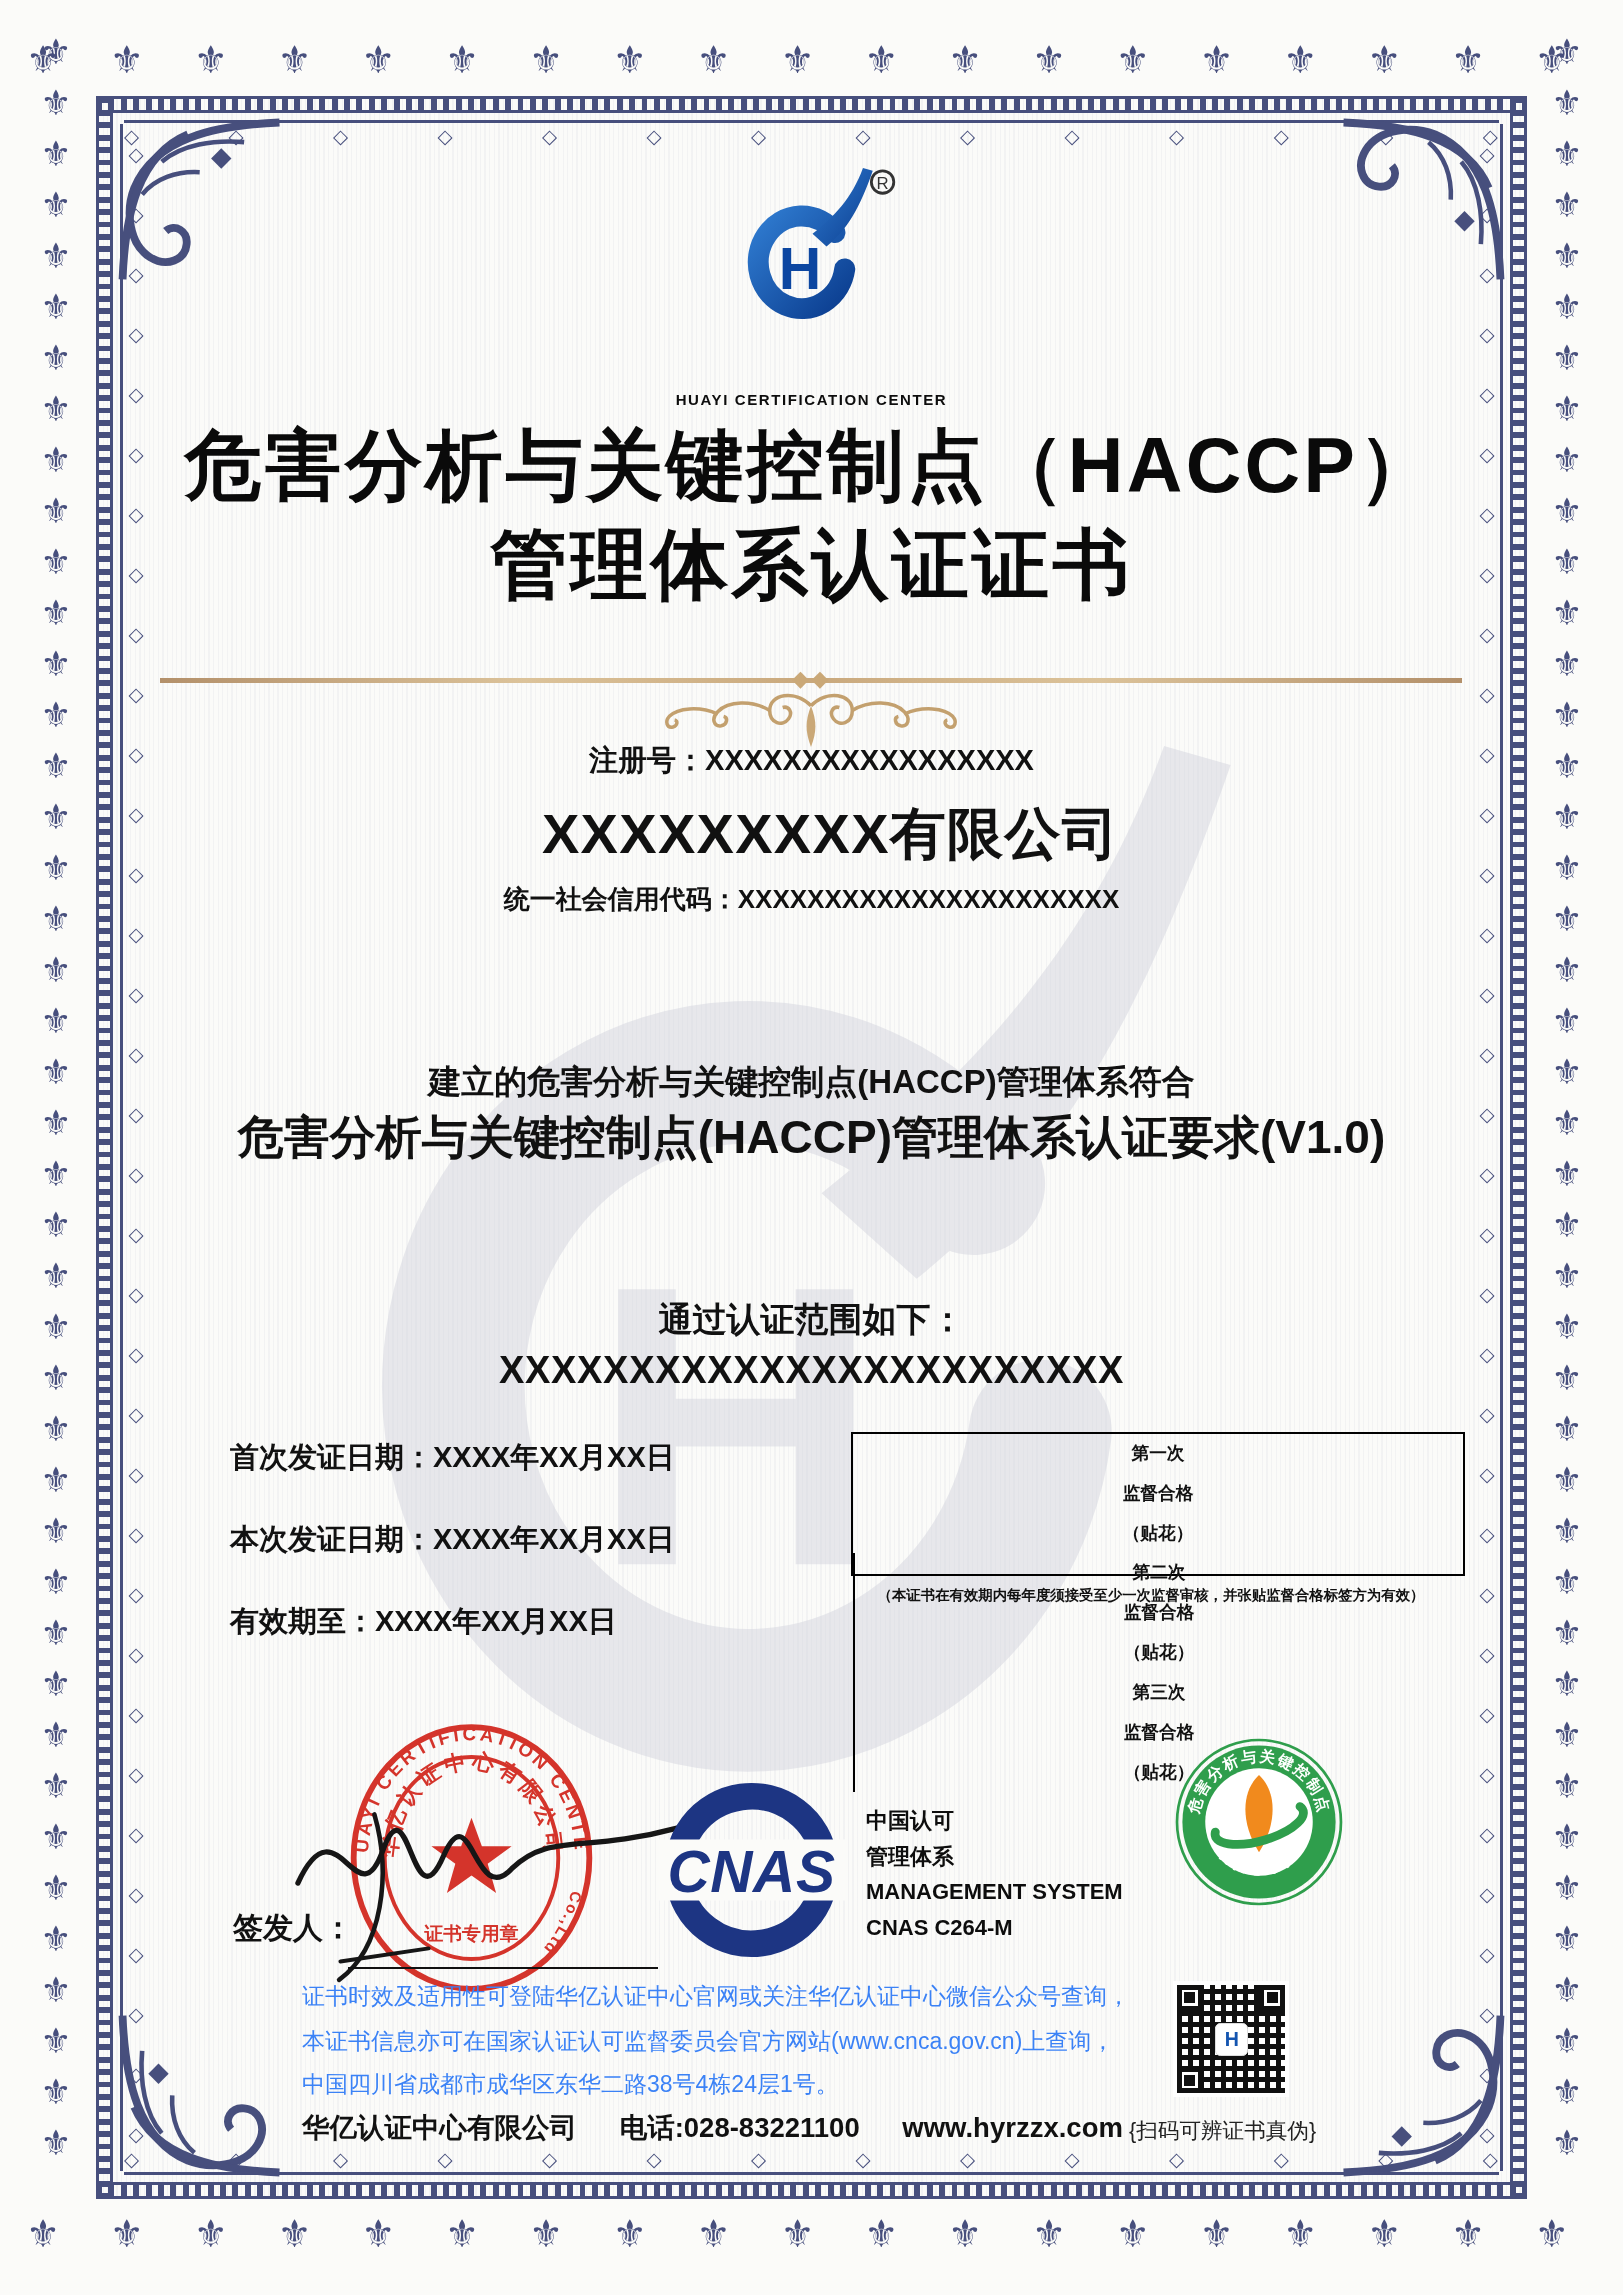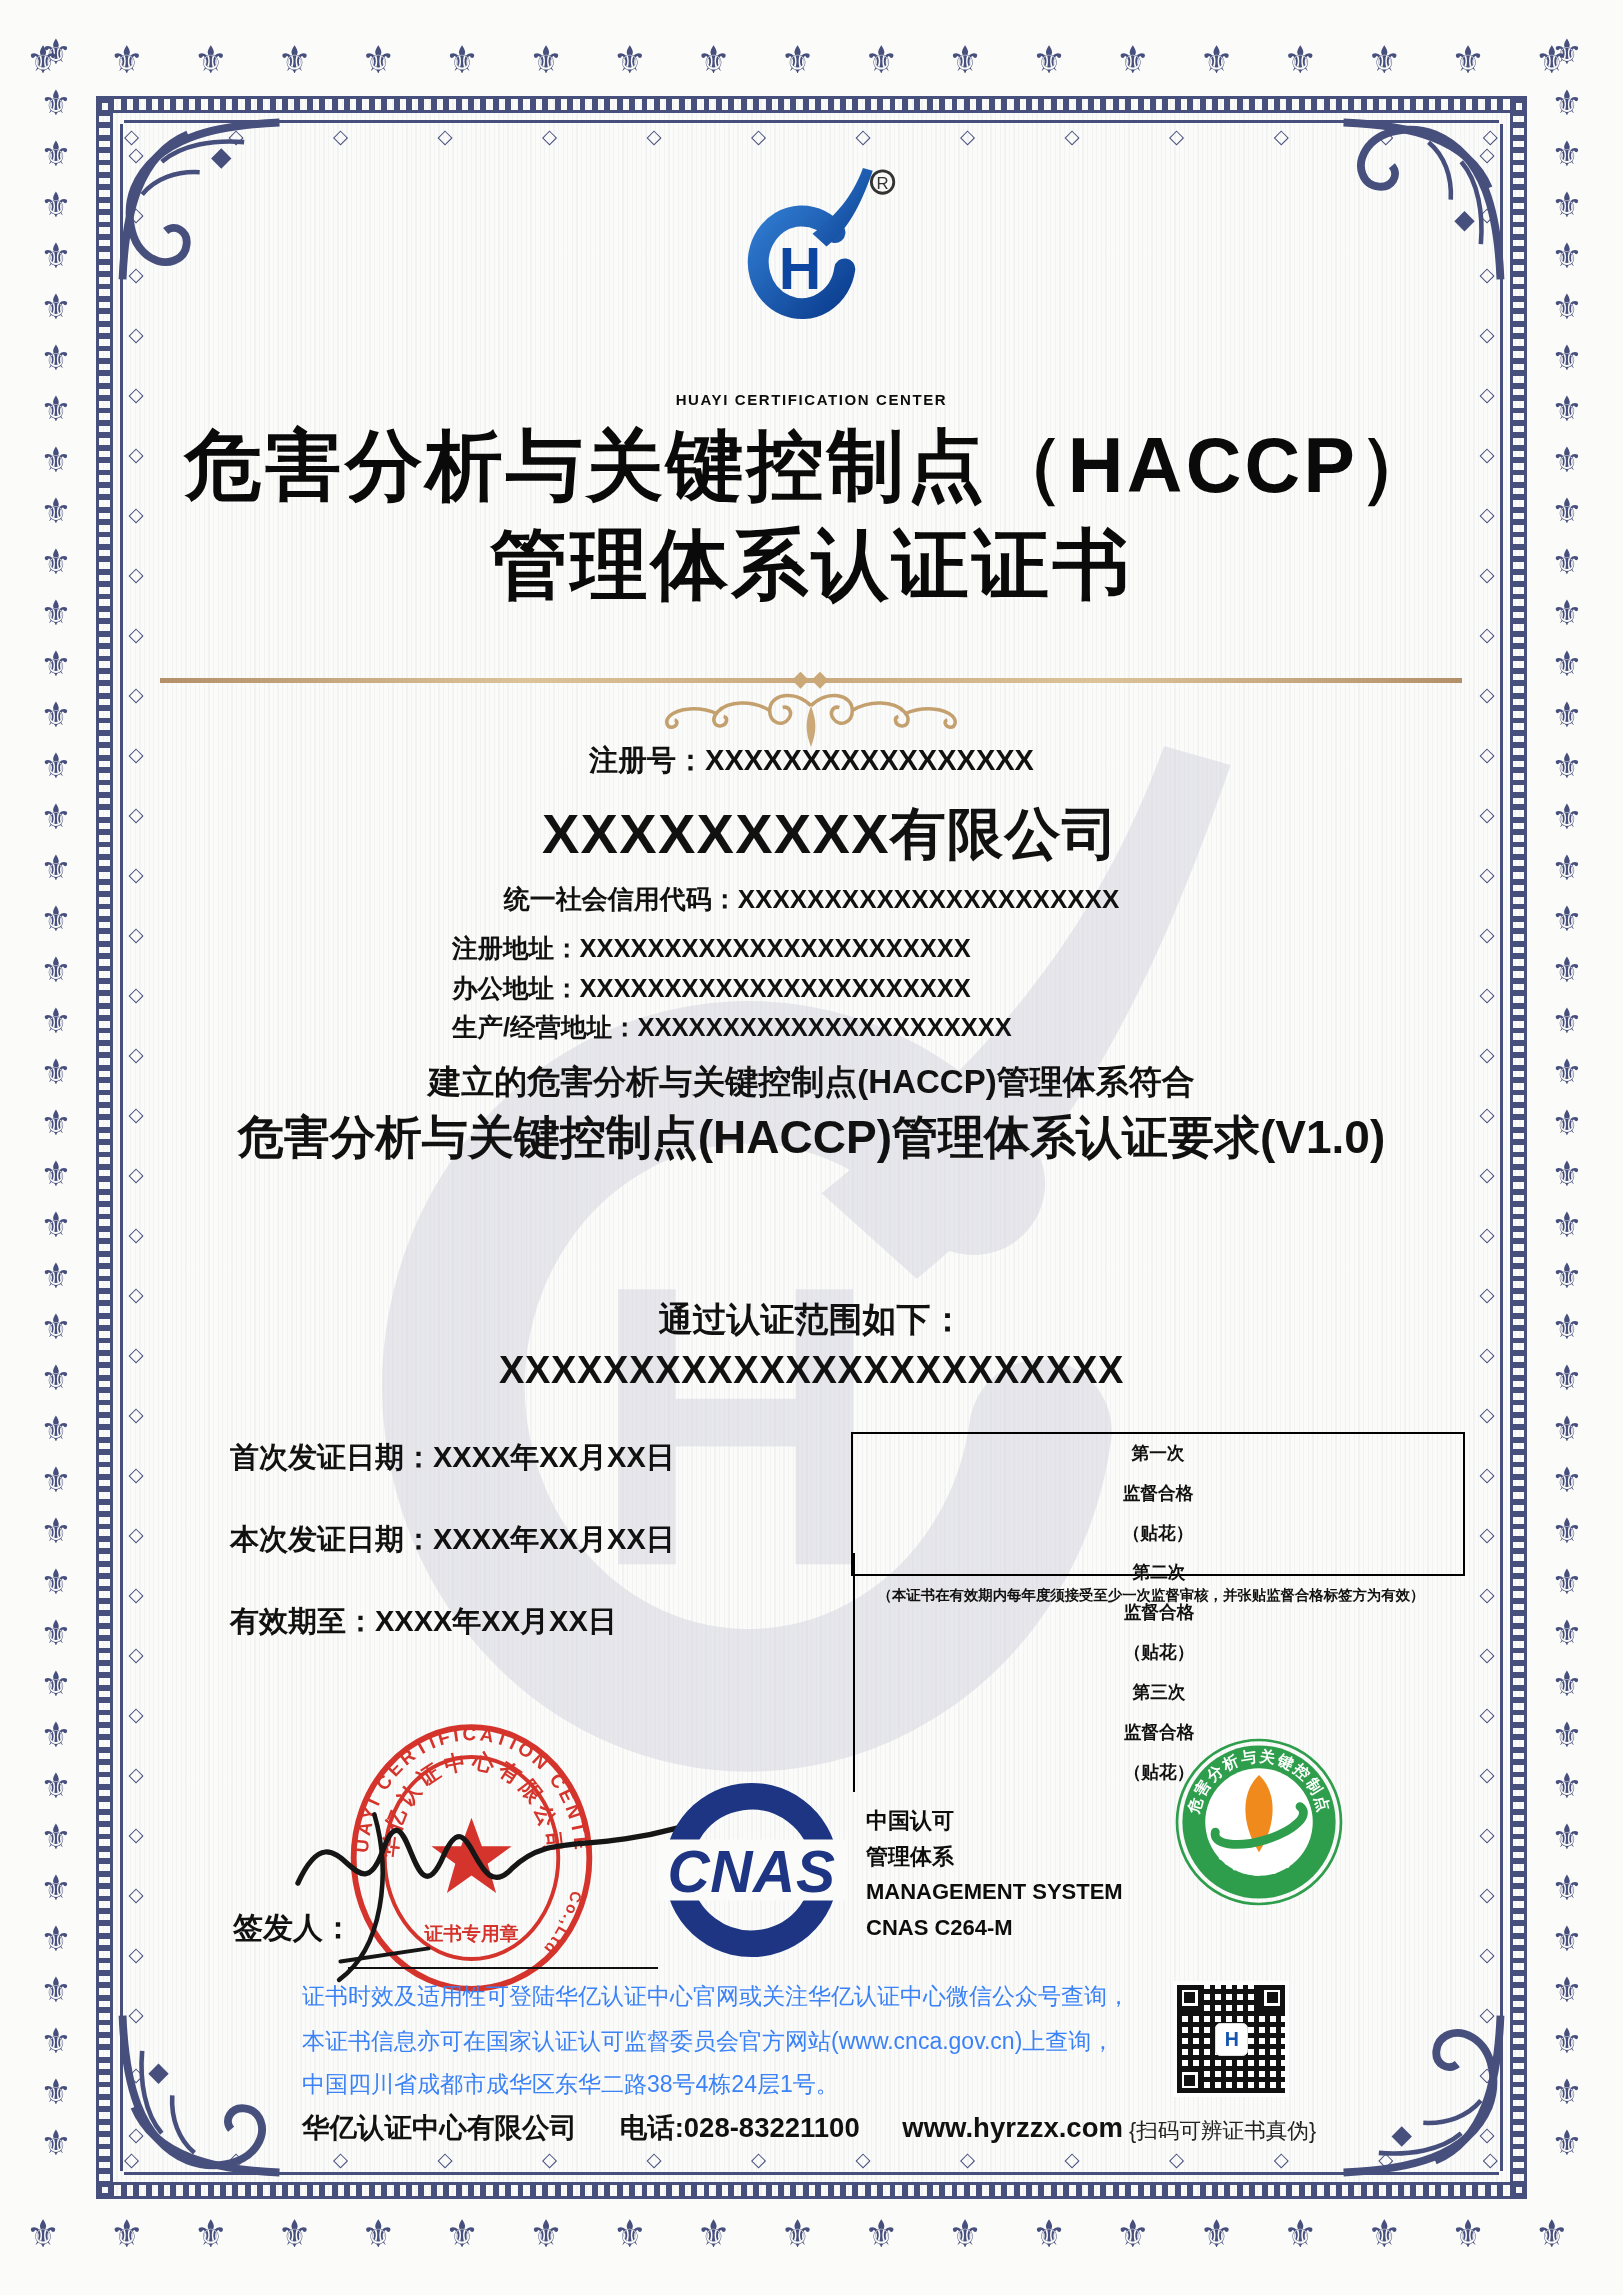--- a/index.html
+++ b/index.html
@@ -317,25 +317,20 @@
   <div class="abs ctr reg-row">
     <span>注册号：</span><span>XXXXXXXXXXXXXXXXX</span>
   </div>
 
   <div class="abs ctr company-name">XXXXXXXXX有限公司</div>
 
   <div class="abs ctr credit-row">
     <span>统一社会信用代码：</span><span>XXXXXXXXXXXXXXXXXXXXXX</span>
   </div>
 
-  <div class="abs addr-block">
-    <div><span>注册地址：</span><span>XXXXXXXXXXXXXXXXXXXXXXX</span></div>
-    <div><span>办公地址：</span><span>XXXXXXXXXXXXXXXXXXXXXXX</span></div>
-    <div><span>生产/经营地址：</span><span>XXXXXXXXXXXXXXXXXXXXXX</span></div>
-  </div>
 
   <div class="abs ctr stmt-intro">建立的危害分析与关键控制点(HACCP)管理体系符合</div>
   <div class="abs ctr stmt-standard">危害分析与关键控制点(HACCP)管理体系认证要求(V1.0)</div>
 
   <div class="abs ctr scope-head">通过认证范围如下：</div>
   <div class="abs ctr scope-val">XXXXXXXXXXXXXXXXXXXXXXXX</div>
 
   <div class="abs dates">
     <div class="drow"><span>首次发证日期：</span><span>XXXX年XX月XX日</span></div>
     <div class="drow"><span>本次发证日期：</span><span>XXXX年XX月XX日</span></div>

